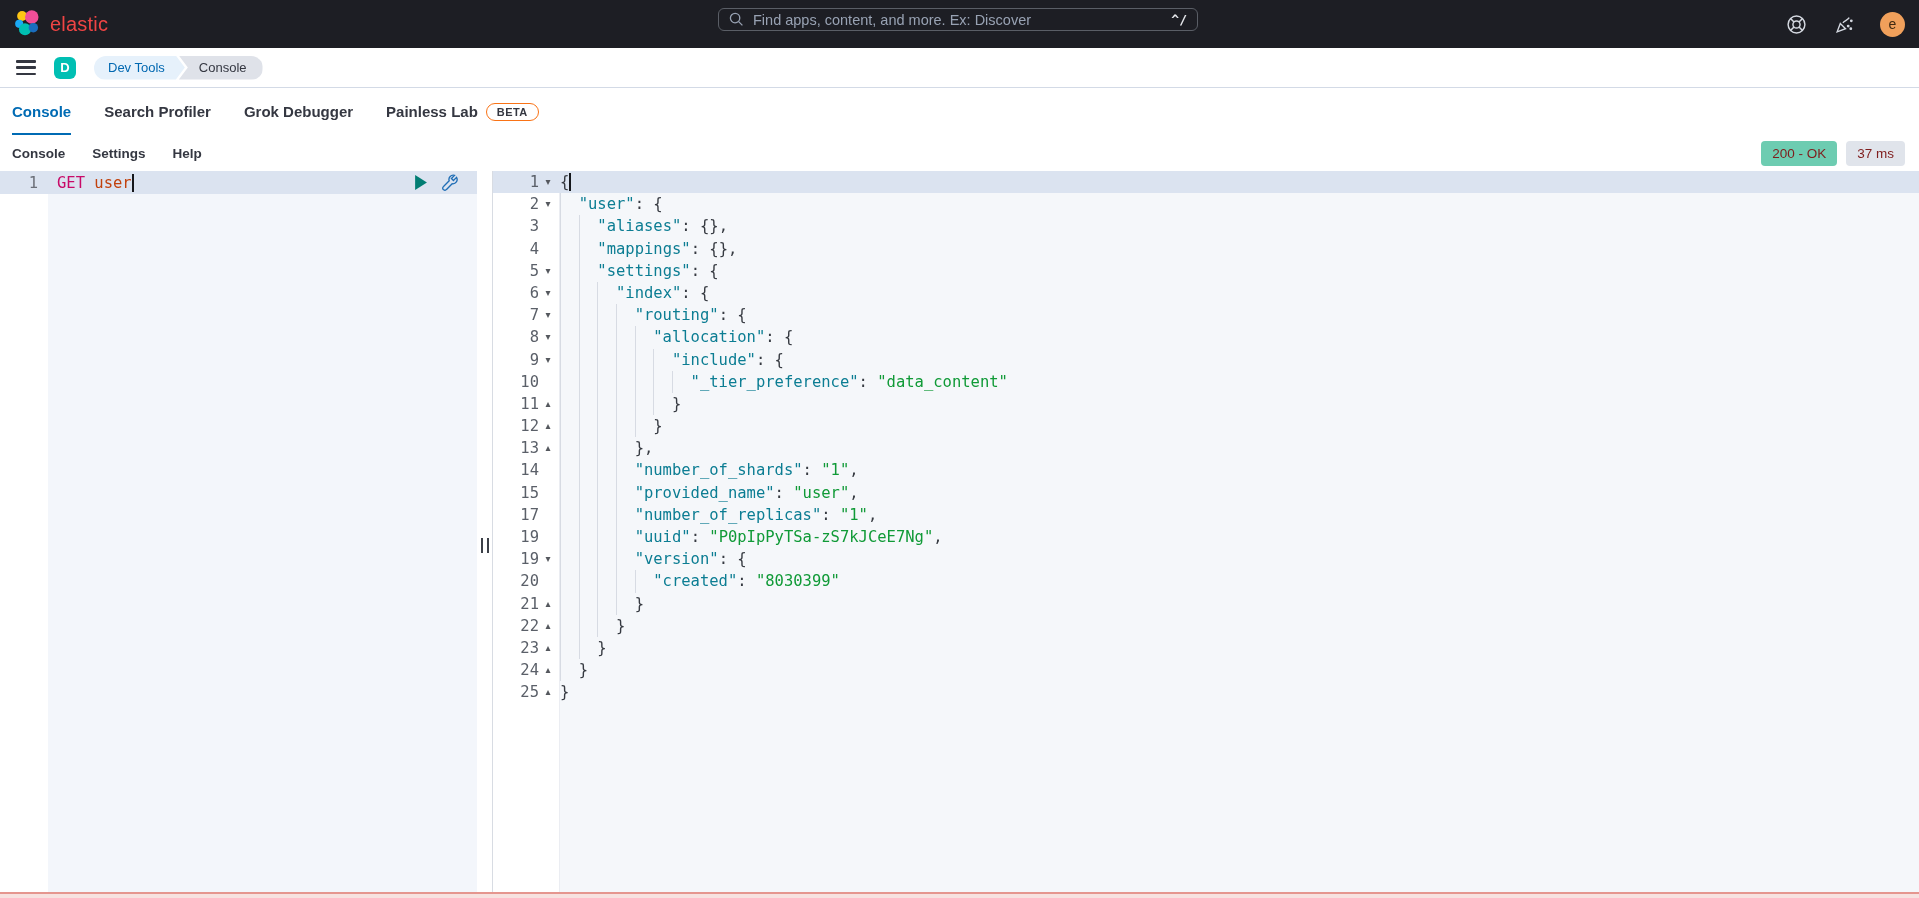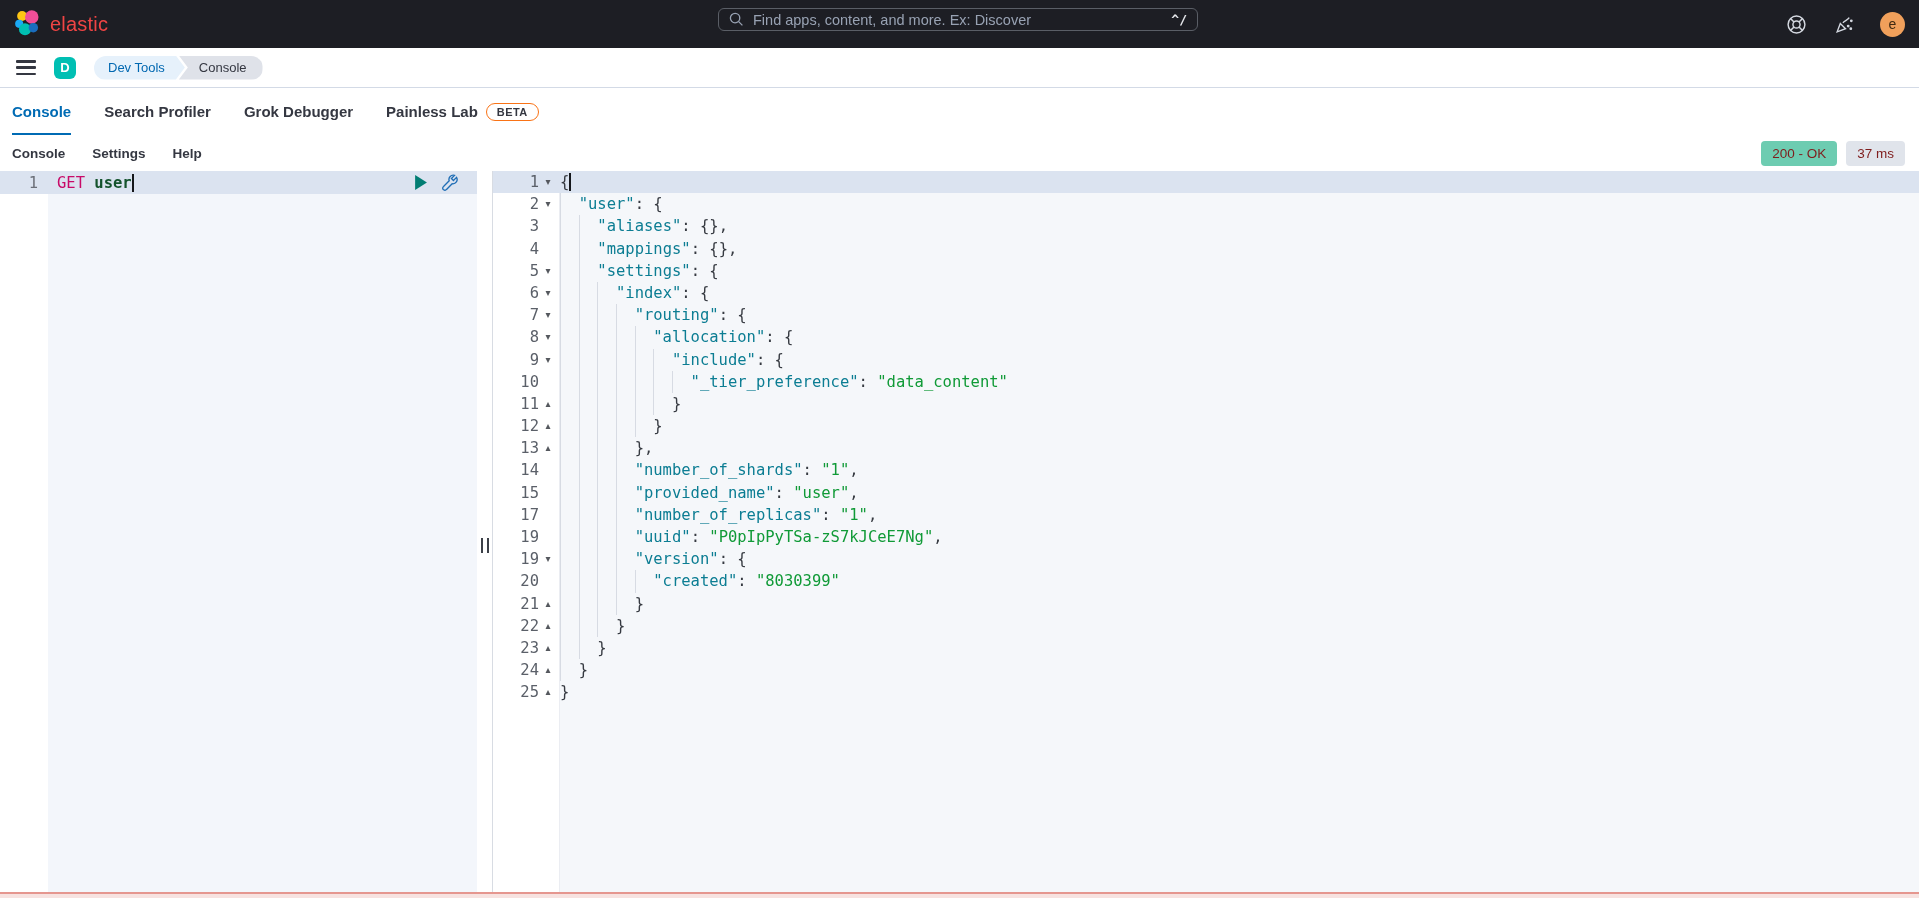--- a/index.html
+++ b/index.html
@@ -51,21 +51,21 @@
   .toolbar { height:36px; background:#fff; display:flex; align-items:center; padding:0 14px 0 12px; }
   .menu-item { font-size:13.5px; font-weight:600; color:#343741; margin-right:27px; cursor:pointer; }
   .toolbar-right { margin-left:auto; display:flex; align-items:center; gap:9px; }
   .badge { height:25px; display:flex; align-items:center; padding:0 11px; border-radius:4px;
            font-size:13.5px; color:#7f1d1d; }
   .badge-ok { background:#6dccb1; }
   .badge-time { background:#e0e4eb; }
 
   
   .editor { position:relative; height:721px; display:flex; font-family:"DejaVu Sans Mono",monospace; }
-  .tm { color:#c80a68; } .tu { color:#14532d;font-weight:bold; }
+  .tm { color:#c80a68; } .tu { color:#c2410c; }
   .tk { color:#0c7d93; } .ts { color:#109a37; } .tp { color:#363a41; }
   .caret { display:inline-block; width:2px; height:18px; background:#15171b; vertical-align:bottom; margin-bottom:2px; }
 
   .pane-left { position:relative; width:477px; background:#f3f6fb; overflow:hidden; }
   .pane-left .gutter-bg { position:absolute; left:0; top:0; bottom:0; width:48px; background:#fff; }
   .req-row { position:absolute; left:0; top:0; right:0; height:23px; background:#dbe3f0;
              display:flex; align-items:center; font-size:15.5px; line-height:22px; }
   .req-num { width:48px; text-align:right; padding-right:10px; color:#6b6f78; }
   .req-code { padding-left:9px; flex:1; white-space:pre; }
   .req-actions { display:flex; align-items:center; gap:11px; padding-right:19px; }

